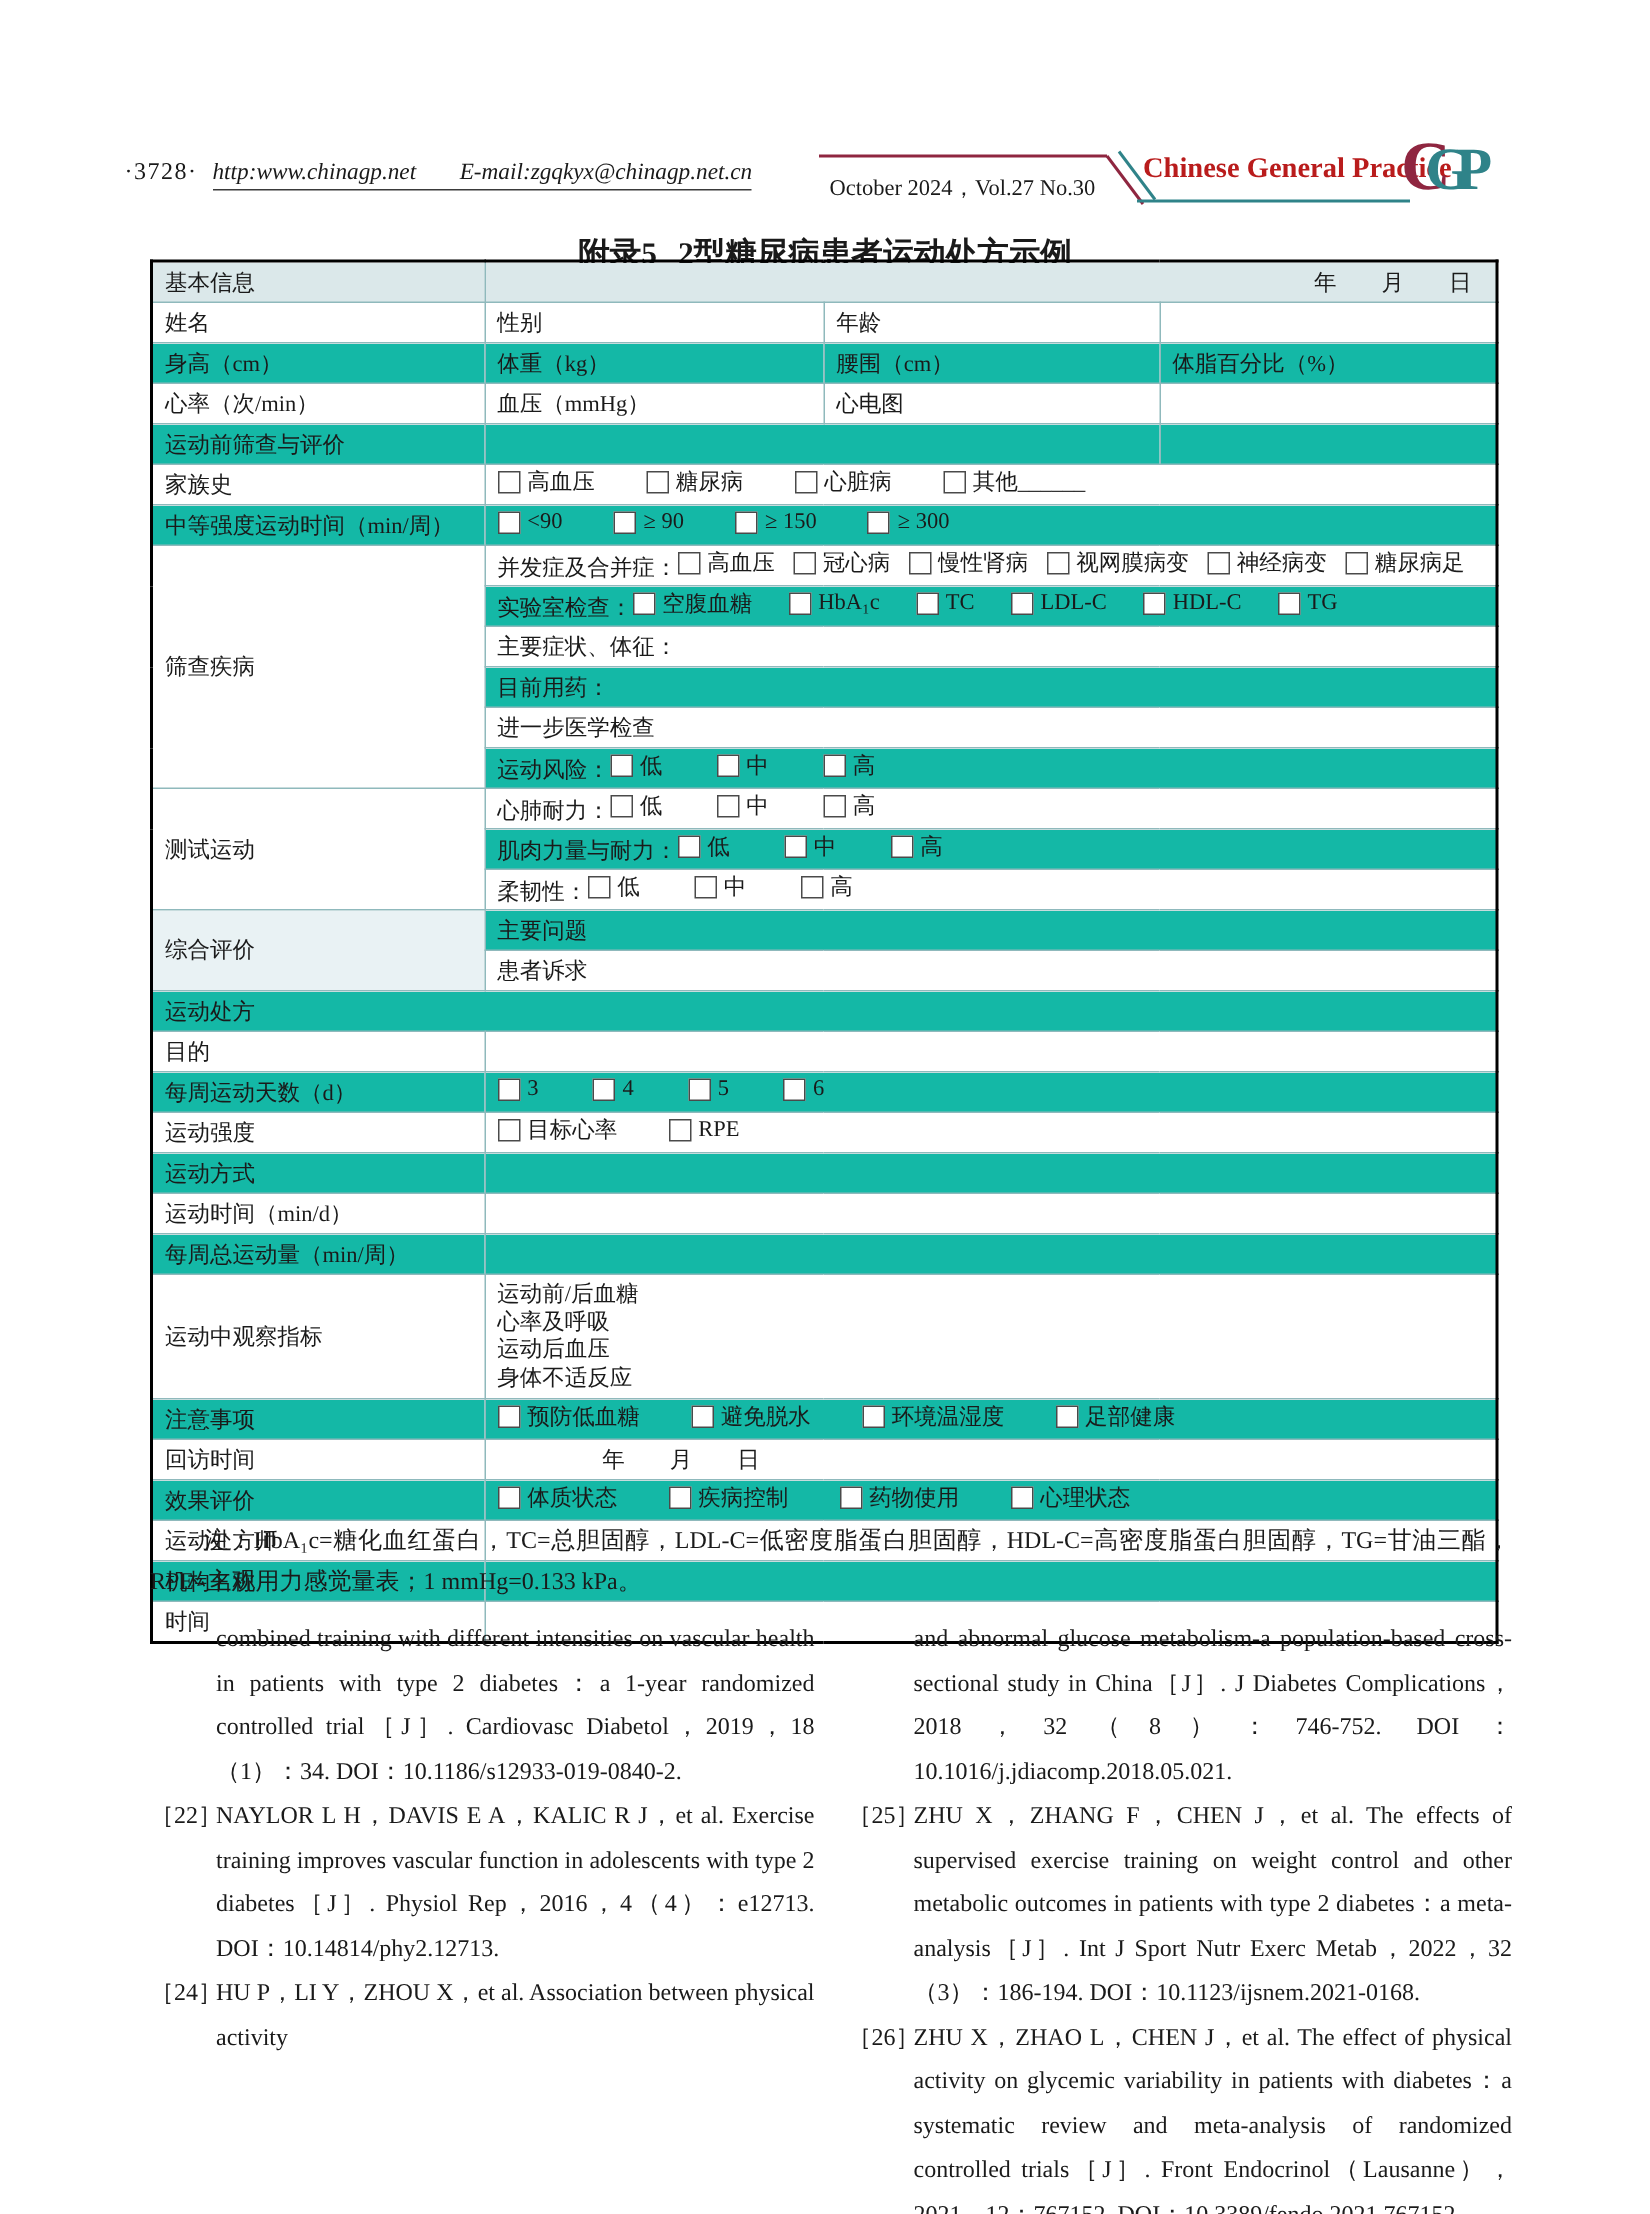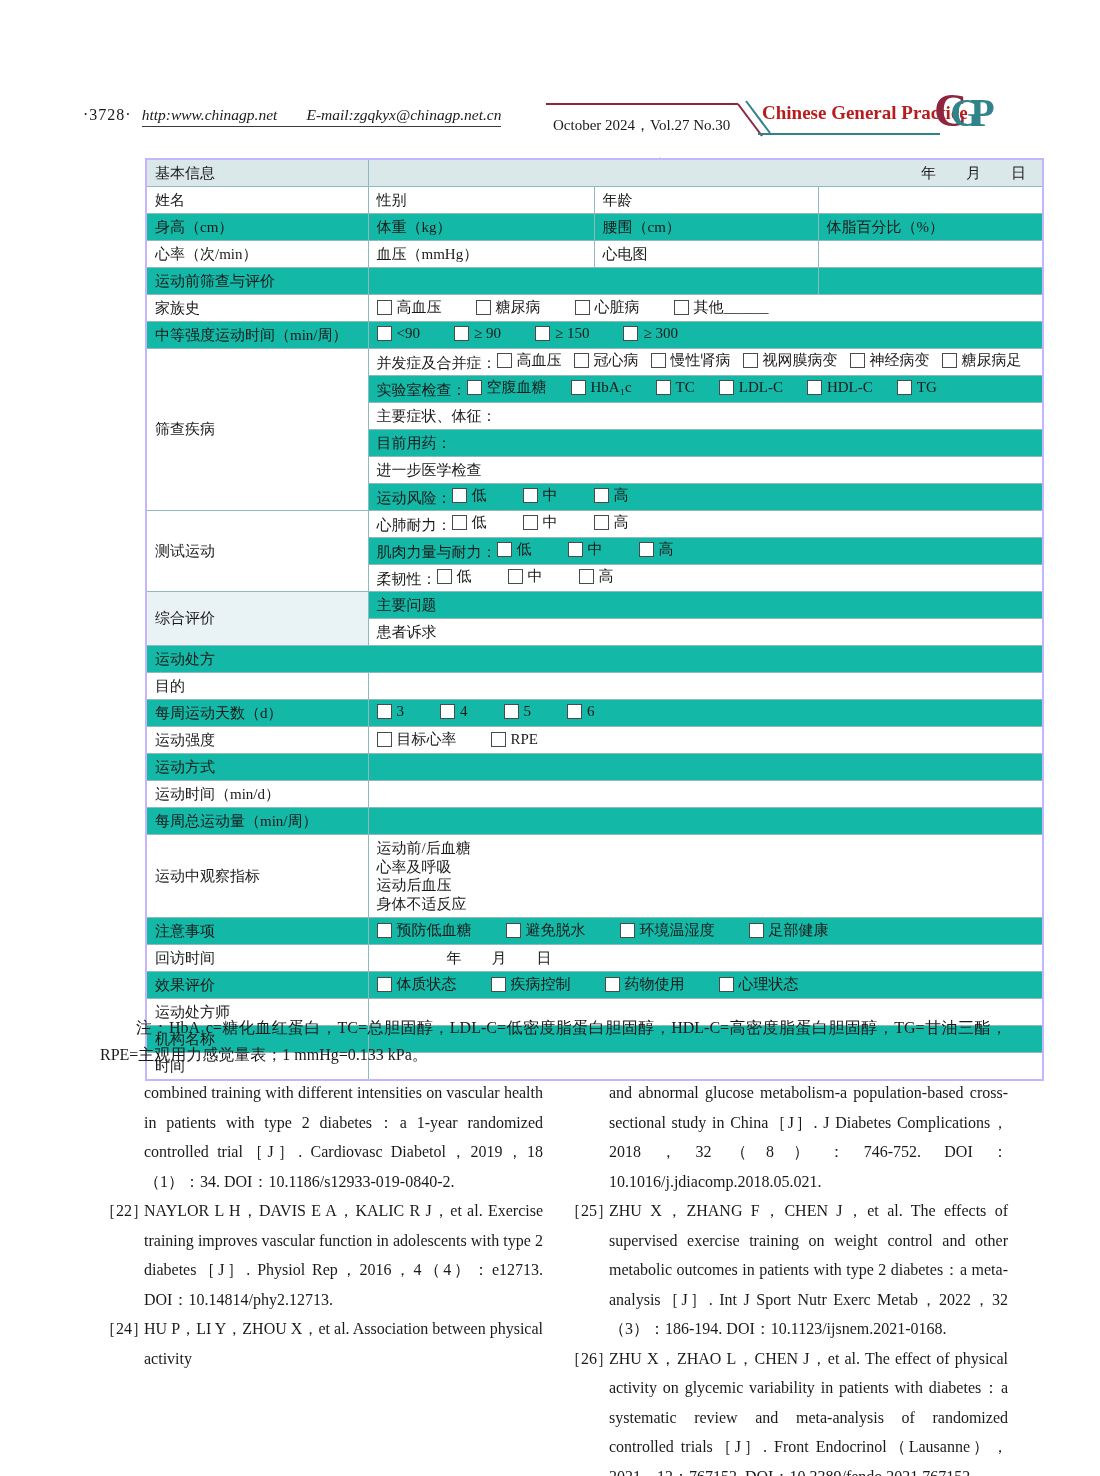--- a/index.html
+++ b/index.html
@@ -17,22 +17,22 @@
   .decor{position:absolute;top:96px;left:540px;width:420px;height:44px;}
   .journal{position:absolute;top:102px;left:762px;font-size:19px;font-weight:bold;color:#b91c1c;white-space:nowrap;}
   .cgp{position:absolute;top:88px;left:934px;font-weight:bold;line-height:1;white-space:nowrap;}
   .cgp .c{font-size:46px;color:#8f2640;}
   .cgp .g{font-size:40px;color:#2f8389;margin-left:-17px;}
   .cgp .p{font-size:40px;color:#2f8389;margin-left:-11px;}
   
   .apx-title{position:absolute;top:155px;left:0;width:1100px;text-align:center;font-size:21px;font-weight:bold;}
   .apx-title .pfx{margin-right:14px;}
   
-  table.form{position:absolute;left:100px;top:158px;width:897px;border-collapse:collapse;table-layout:fixed;
-    border:2px solid #c4b5fd;margin-left:45px;}
+  table.form{position:absolute;left:100px;top:173px;width:897px;border-collapse:collapse;table-layout:fixed;
+    border:2px solid #000000;}
   table.form td{border:1px solid #8fb9bc;height:24px;padding:1px 8px;font-size:15px;vertical-align:middle;
     overflow:hidden;white-space:nowrap;background:#ffffff;}
   tr.sh>td{background:#14b8a6;}
   tr.hd>td{background:#dbe8ea;}
   td.grp-shaded{background:#e9f2f4 !important;}
   td.grp-white{background:#ffffff !important;}
   .date-right{display:block;text-align:right;padding-right:8px;}
   .date-mid{display:inline-block;padding-left:70px;}
   .cb{display:inline-flex;align-items:center;margin-right:34px;}
   .cb .box{display:inline-block;width:13px;height:13px;border:1px solid #4a4a4a;background:#fff;margin-right:5px;flex:none;}

